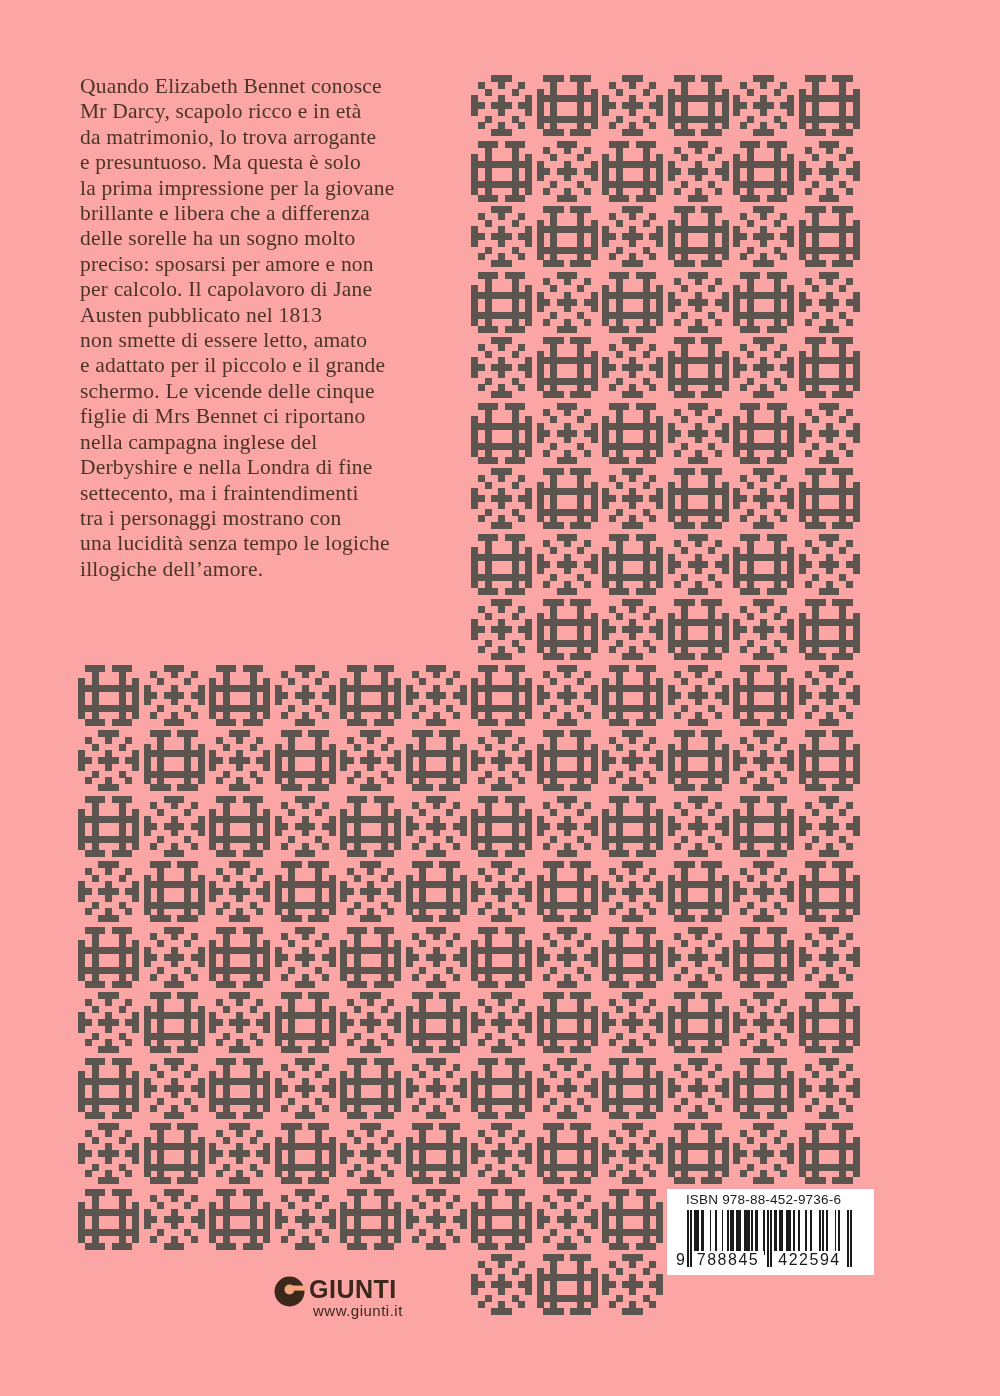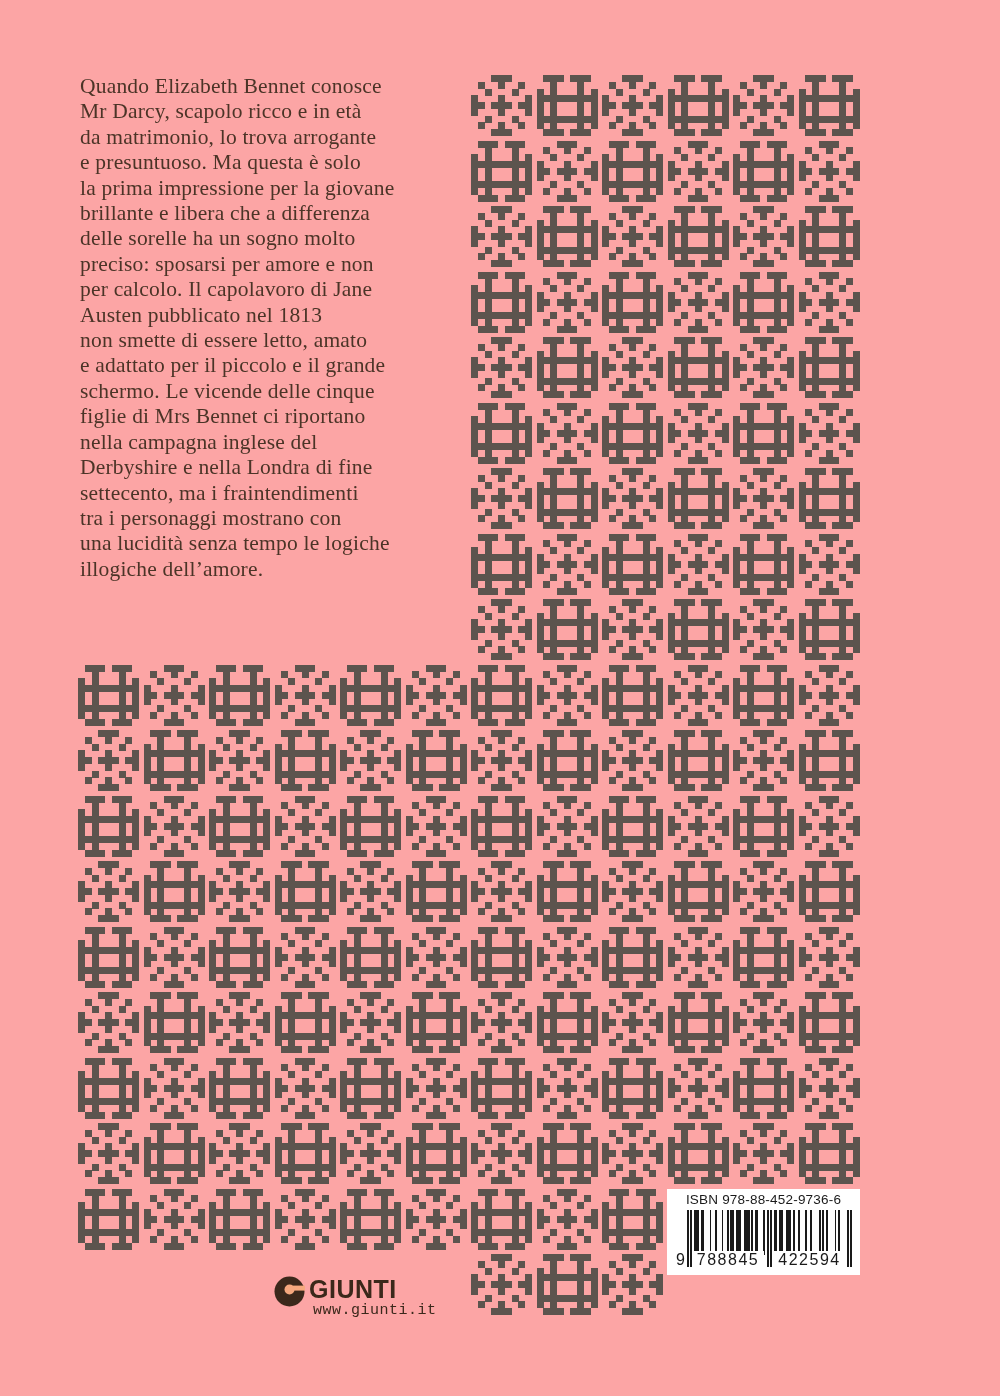--- a/index.html
+++ b/index.html
@@ -32,26 +32,26 @@
     font-family:"Liberation Serif",serif;font-size:15.5px;letter-spacing:0.5px;
   }
   .pub-giunti{left:274px;top:1275px;width:160px;height:50px;}
   .giunti-mark{position:absolute;left:0;top:1px;}
   .giunti-name{
     position:absolute;left:35px;top:0px;
     font-family:"Liberation Sans",sans-serif;font-weight:bold;font-size:25px;letter-spacing:0.5px;
   }
   .giunti-site{
     position:absolute;left:39px;top:27px;
-    font-family:Liberation Mono, monospace;font-size:15px;letter-spacing:0.5px;
+    font-family:Liberation Sans, sans-serif;font-size:15px;letter-spacing:0.5px;
   }
   
   .isbn-block{position:absolute;left:667px;top:1189px;width:193px;height:124px;z-index:4;}
   .isbn-white{
-    position:absolute;left:0;top:0;width:193px;height:86px;background:#ffffff;
+    position:absolute;left:0;top:0;width:193px;height:86px;background:#ffffff;padding-left:14px;
   }
   .isbn-label{
     position:absolute;left:0;top:3px;width:193px;text-align:center;
     font-family:"Liberation Sans",sans-serif;font-size:13.5px;letter-spacing:0.2px;
   }
   .barcode-svg{position:absolute;left:20px;top:21px;}
   .isbn-digits{
     position:absolute;left:0;top:62px;width:193px;height:18px;
     font-family:"Liberation Sans",sans-serif;font-size:16px;
   }

